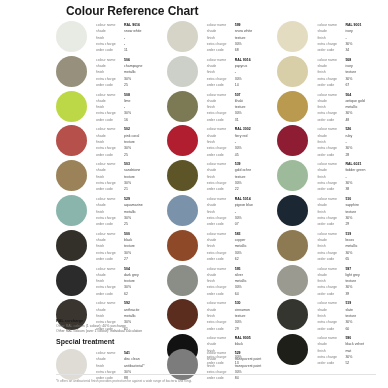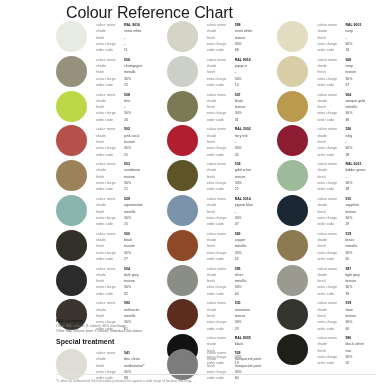--- a/index.html
+++ b/index.html
@@ -20,22 +20,22 @@
     left: 0; top: 0;
     width: 388px;
     height: 388px;
     background: #ffffff;
   }
 
   .page-title {
     position: absolute;
     left: 66px;
     top: 4px;
-    font-size: 16px;
-    font-weight: normal;
+    font-size: 12px;
+    font-weight: bold;
     letter-spacing: -0.1px;
     color: #1a1a1a;
   }
 
   .grid {
     position: absolute;
     left: 56px;
     top: 20px;
     width: 332px;
     display: flex;

